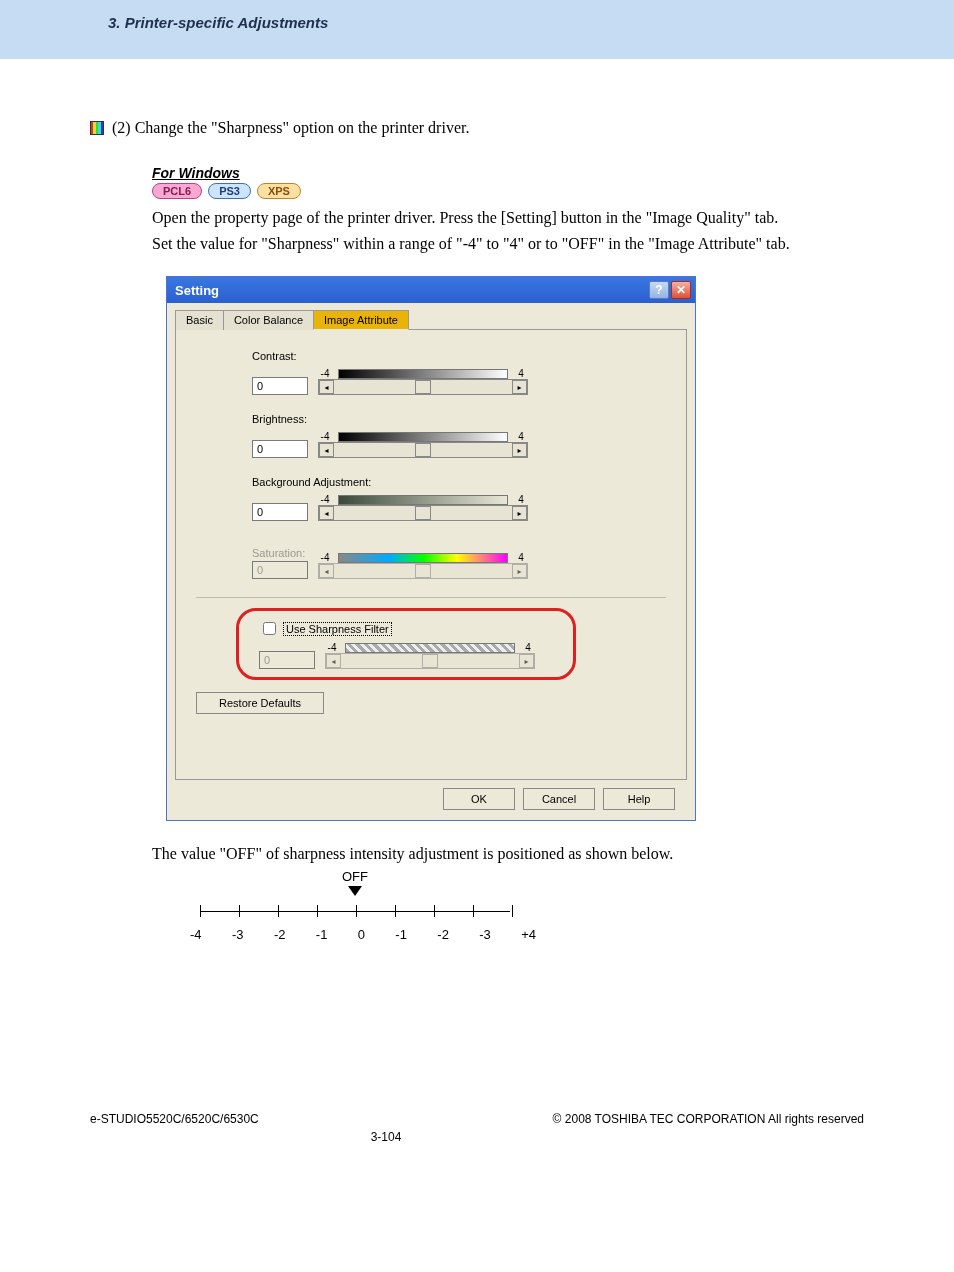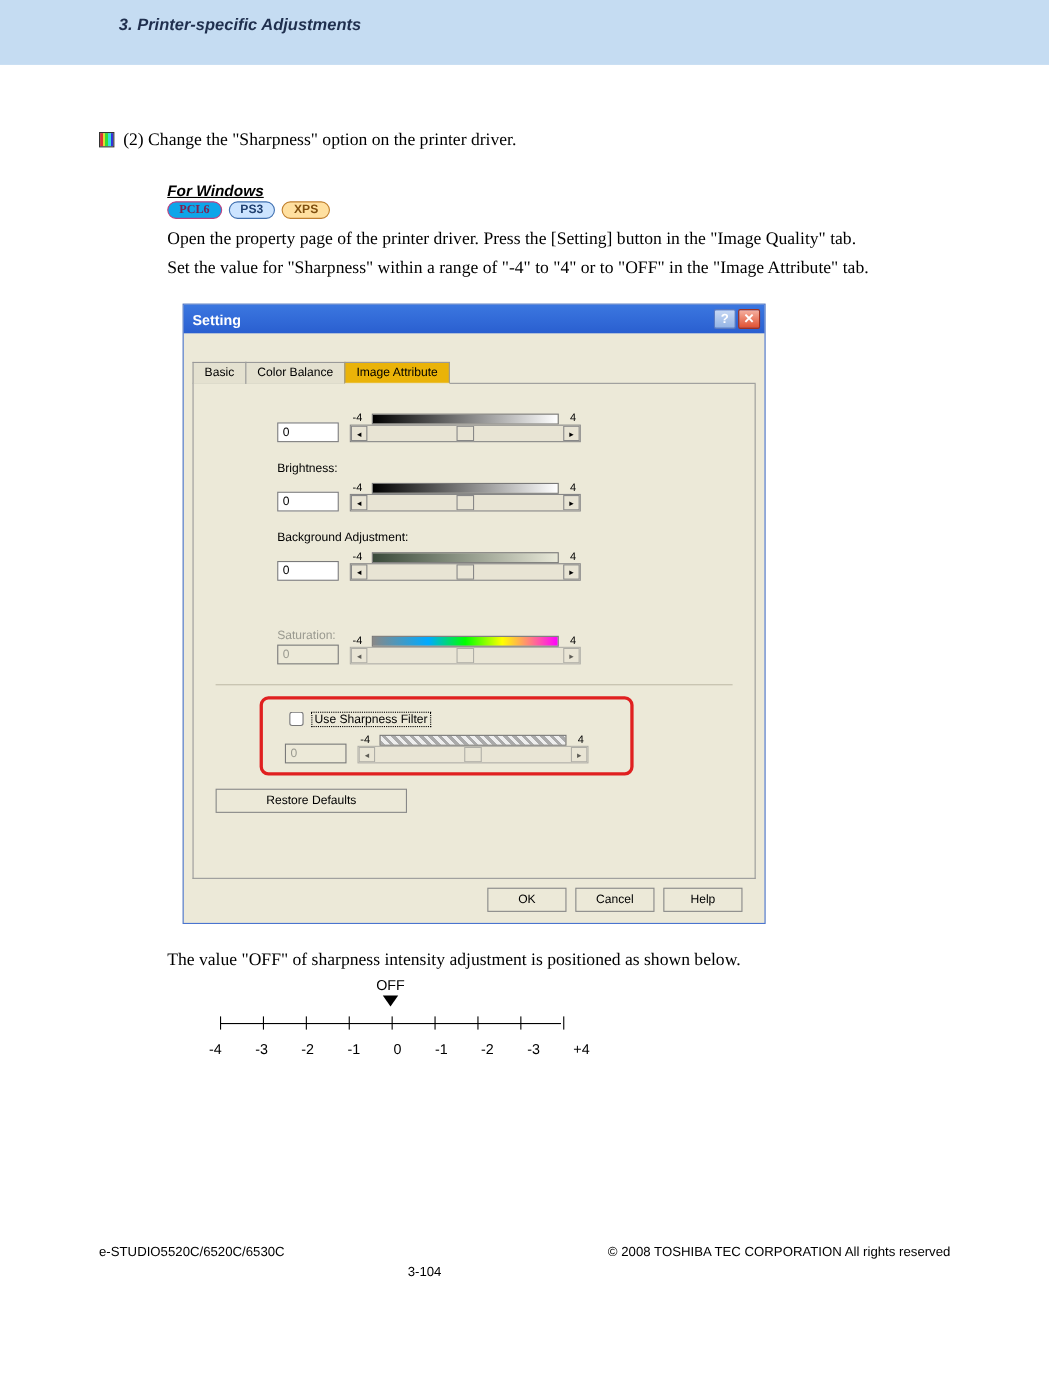--- a/index.html
+++ b/index.html
@@ -48,21 +48,21 @@
   .badge {
     display: inline-block;
     font-family: Arial, sans-serif;
     font-weight: bold;
     font-size: 11px;
     padding: 1px 10px 1px 10px;
     border-radius: 10px;
     border: 1px solid;
     margin-right: 2px;
   }
-  .badge.pcl6 { background:#0ea5e9; border-color:#c04080; color:#802050;font-family:Liberation Serif, serif; }
+  .badge.pcl6 { background:#f9a8d4; border-color:#c04080; color:#802050; }
   .badge.ps3  { background:#cce4ff; border-color:#4070b0; color:#204070; }
   .badge.xps  { background:#ffe0a0; border-color:#c08030; color:#805010; }
   .instr { margin-left: 62px; line-height: 1.6; }
 
   
   .dialog {
     margin: 20px 0 0 76px;
     width: 530px;
     border: 1px solid #4a74d0;
     background: #ece9d8;
@@ -86,21 +86,21 @@
     border: 1px solid #a03020;
     color:#fff;
     display:flex; align-items:center; justify-content:center;
     margin-left:2px;
     font-weight:bold;
     font-size:12px;
     border-radius:2px;
   }
   .tb-btn.help { background: linear-gradient(#c7d8f4,#94b4e4); border-color:#5a7ac0; color:#fff; }
   .dialog-body { padding: 6px 8px 10px 8px; }
-  .tabs { display:flex; border-bottom:1px solid #999;margin-top:19px; }
+  .tabs { display:flex; border-bottom:1px solid #999; }
   .tab {
     padding: 3px 10px;
     border: 1px solid #999;
     border-bottom: none;
     background: #ece9d8;
     margin-right: -1px;
     position: relative;
     top: 1px;
   }
   .tab.active { background:#eab308; border-bottom:1px solid #ece9d8; }
@@ -140,28 +140,28 @@
   .scroll-btn {
     width:15px; height:14px; background:#e8e4d4; border:1px solid #888;
     display:flex; align-items:center; justify-content:center; font-size:8px;
   }
   .scroll-mid { flex:1; position:relative; height:14px; }
   .thumb {
     position:absolute; top:0; left:50%; transform:translateX(-50%);
     width:16px; height:14px; background:#e8e4d4; border:1px solid #888;
   }
   .restore-btn {
-    width: 174px; height:22px;
+    width: 128px; height:22px;
     border:1px solid #888; background:#ece9d8;
     font-family: Tahoma, Arial, sans-serif; font-size:11px;
     margin-top: 4px;
   }
   .highlight-box {
     border: 3px solid #e02020;
-    border-radius: 8px;
+    border-radius: 20px;
     padding: 8px 10px 8px 10px;
     margin: 10px 0 8px 40px;
     width: 340px;
   }
   .chk-wrap { display:flex; align-items:center; gap:4px; margin-bottom:4px; margin-left:10px;}
   .dotted-label { border:1px dotted #000; padding: 0 2px; }
   hr.sep { border:none; border-top:1px solid #c0bca8; margin: 8px 0; }
 
   .dlg-buttons {
     display:flex; justify-content:flex-end; gap:8px;
@@ -234,20 +234,21 @@
     </div>
     <div class="dialog-body">
       <div class="tabs">
         <div class="tab inactive">Basic</div>
         <div class="tab inactive">Color Balance</div>
         <div class="tab active">Image Attribute</div>
       </div>
       <div class="panel">
 
         
+        <div class="ctrl-label">Contrast:</div>
         <div class="ctrl-row ctrl-inline">
           <input class="numbox" value="0" style="">
           <div class="slider-wrap">
             <div class="slider-top">
               <span class="minmax">-4</span>
               <div class="gradient-bar grad-bw"></div>
               <span class="minmax">4</span>
             </div>
             <div class="scroll-track">
               <div class="scroll-btn">◂</div>
@@ -293,21 +294,21 @@
               <div class="scroll-btn">◂</div>
               <div class="scroll-mid">
                   <div class="thumb"></div>
                 </div>
               <div class="scroll-btn">▸</div>
             </div>
           </div>
         </div>
 
         
-        <div class="ctrl-row ctrl-inline" style="margin-top:44px">
+        <div class="ctrl-row ctrl-inline" style="margin-top:26px">
           <div style="display:flex;flex-direction:column">
             <span class="ctrl-label disabled" style="margin-left:0">Saturation:</span>
             <input class="numbox" disabled="" value="0" style="">
           </div>
           <div class="slider-wrap">
             <div class="slider-top">
               <span class="minmax">-4</span>
               <div class="gradient-bar grad-sat"></div>
               <span class="minmax">4</span>
             </div>

